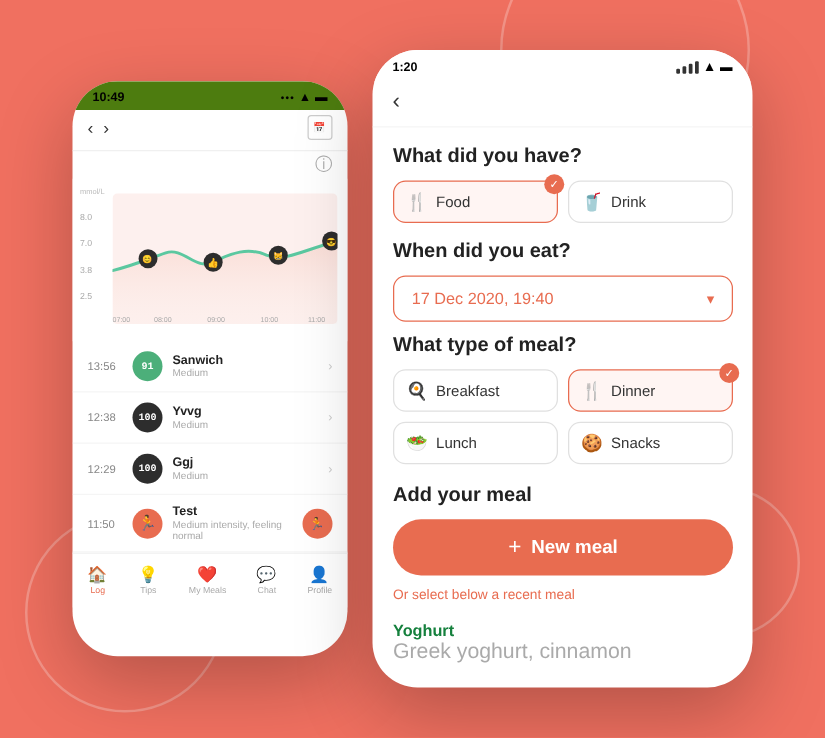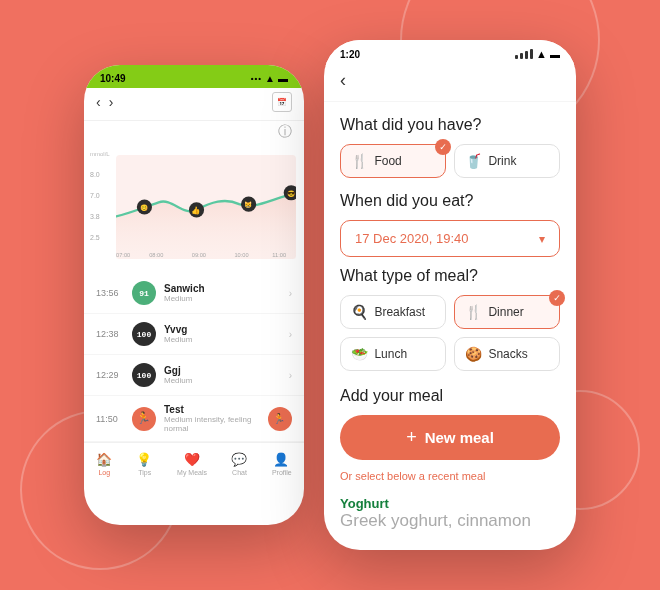--- a/index.html
+++ b/index.html
@@ -39,41 +39,41 @@
       border-radius: 36px;
       overflow: hidden;
       box-shadow: 0 20px 60px rgba(0,0,0,0.25);
       position: relative;
     }
     .phone-left {
       width: 220px;
       height: 460px;
     }
     .phone-right {
-      width: 252px;
+      width: 304px;
       height: 510px;
     }
 
     
     .status-bar {
       display: flex;
       justify-content: space-between;
       align-items: center;
       padding: 8px 16px 4px;
       font-size: 10px;
       font-weight: 600;
     }
     .status-icons {
       display: flex;
       gap: 3px;
       align-items: center;
     }
 
     
-    .phone-left .status-bar { background: #84cc16; }
+    .phone-left .status-bar { background: #4d7c0f; }
 
     .nav-header {
       display: flex;
       align-items: center;
       justify-content: space-between;
       padding: 4px 12px 8px;
       border-bottom: 1px solid #f0f0f0;
     }
     .nav-header .title {
       font-size: 14px;
@@ -236,21 +236,21 @@
     }
 
     .right-content {
       padding: 14px 16px;
       overflow-y: auto;
       height: calc(100% - 80px);
     }
 
     .section-title {
       font-size: 16px;
-      font-weight: 400;
+      font-weight: 700;
       color: #222;
       margin-bottom: 10px;
     }
 
     .option-row {
       display: flex;
       gap: 8px;
       margin-bottom: 14px;
     }
     .option-btn {

